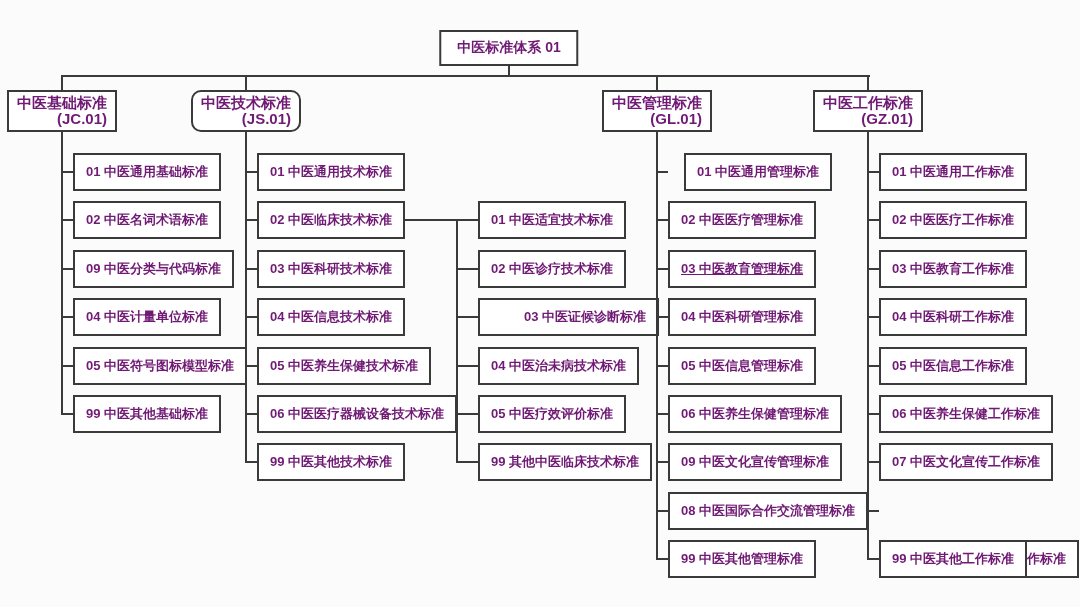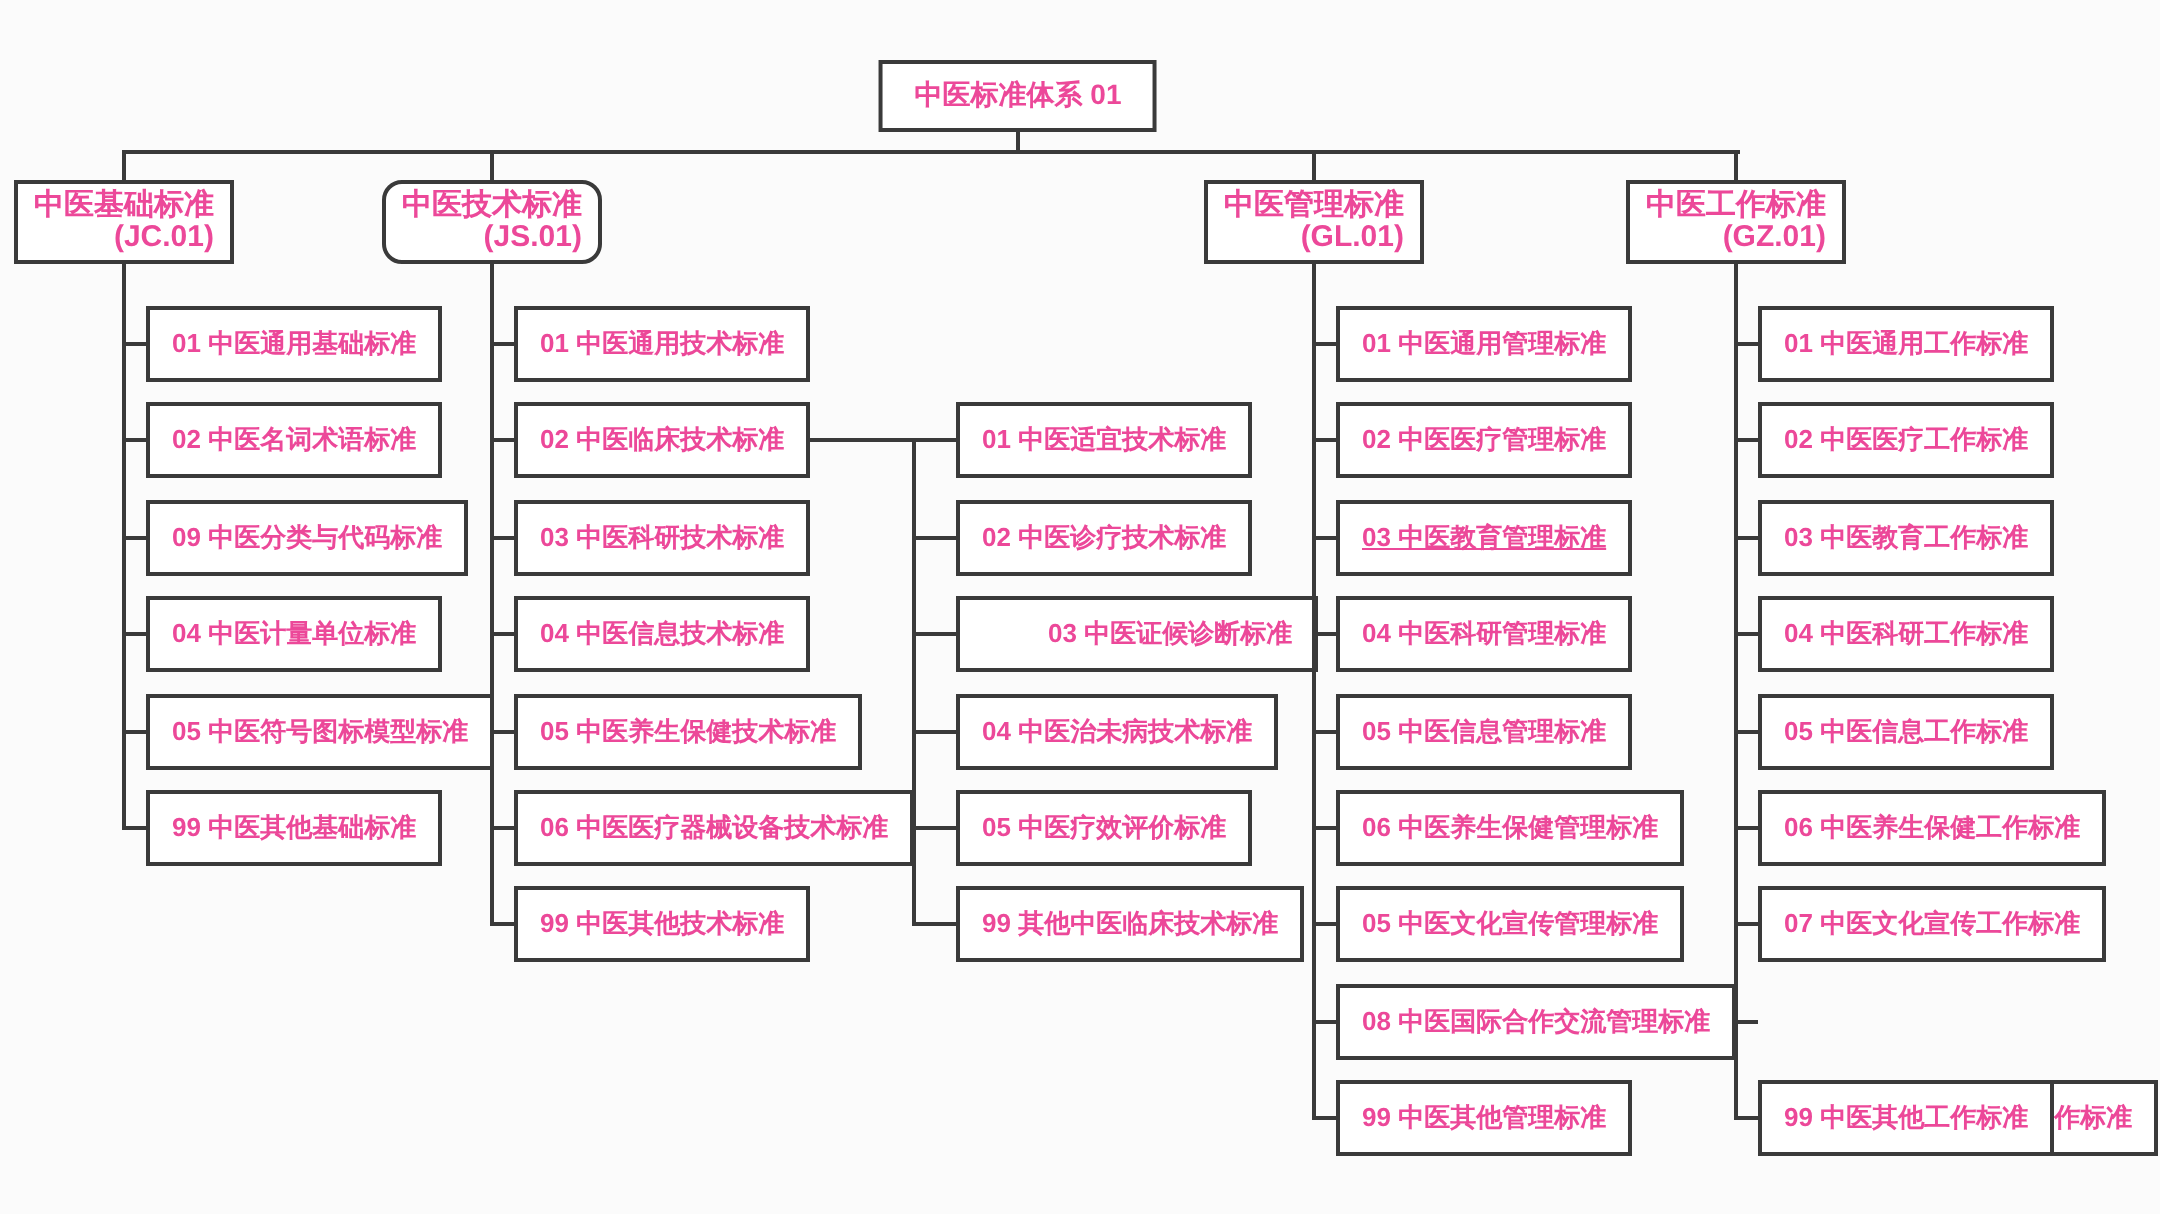--- a/index.html
+++ b/index.html
@@ -11,21 +11,21 @@
     position:relative;
     width:1080px;
     height:607px;
     background:#fbfbfb;
     overflow:hidden;
   }
   .node{
     position:absolute;
     background:#ffffff;
     border:2px solid #3a3a3a;
-    color:#ec4899;
+    color:#701a75;
     font-weight:bold;
     box-sizing:border-box;
     white-space:nowrap;
   }
   .root{
     left:509px;
     top:30px;
     height:36px;
     transform:translateX(-50%);
     display:flex;
@@ -114,33 +114,33 @@
       <div class="node leaf" style="left: 478px; top: 414px;">05 中医疗效评价标准</div>
       <div class="line" style="left: 456px; top: 461.4px; width: 22px; height: 2px;"></div>
       <div class="node leaf" style="left: 478px; top: 462.4px;">99 其他中医临床技术标准</div>
       <div class="line" style="left: 656px; top: 75px; width: 2px; height: 15px;"></div>
       <div class="node header" style="left: 657px; top: 90px;">
         <div>中医管理标准</div>
         <div>(GL.01)</div>
       </div>
       <div class="line" style="left: 656px; top: 131px; width: 2px; height: 429.2px;"></div>
       <div class="line" style="left: 656px; top: 171px; width: 12px; height: 2px;"></div>
-      <div class="node leaf" style="left: 668px; top: 172px;">01 中医通用管理标准</div>
+      <div class="node leaf" style="left: 684px; top: 172px;">01 中医通用管理标准</div>
       <div class="line" style="left: 656px; top: 219.4px; width: 12px; height: 2px;"></div>
       <div class="node leaf" style="left: 668px; top: 220.4px;">02 中医医疗管理标准</div>
       <div class="line" style="left: 656px; top: 267.8px; width: 12px; height: 2px;"></div>
       <div class="node leaf" style="left: 668px; top: 268.8px; text-decoration: underline;">03 中医教育管理标准</div>
       <div class="line" style="left: 656px; top: 316.2px; width: 12px; height: 2px;"></div>
       <div class="node leaf" style="left: 668px; top: 317.2px;">04 中医科研管理标准</div>
       <div class="line" style="left: 656px; top: 364.6px; width: 12px; height: 2px;"></div>
       <div class="node leaf" style="left: 668px; top: 365.6px;">05 中医信息管理标准</div>
       <div class="line" style="left: 656px; top: 413px; width: 12px; height: 2px;"></div>
       <div class="node leaf" style="left: 668px; top: 414px;">06 中医养生保健管理标准</div>
       <div class="line" style="left: 656px; top: 461.4px; width: 12px; height: 2px;"></div>
-      <div class="node leaf" style="left: 668px; top: 462.4px;">05 中医文化宣传管理标准</div>
+      <div class="node leaf" style="left: 668px; top: 462.4px;">09 中医文化宣传管理标准</div>
       <div class="line" style="left: 656px; top: 509.8px; width: 12px; height: 2px;"></div>
       <div class="node leaf" style="left: 668px; top: 510.8px;">08 中医国际合作交流管理标准</div>
       <div class="line" style="left: 656px; top: 558.2px; width: 12px; height: 2px;"></div>
       <div class="node leaf" style="left: 668px; top: 559.2px;">99 中医其他管理标准</div>
       <div class="line" style="left: 867px; top: 75px; width: 2px; height: 15px;"></div>
       <div class="node header" style="left: 868px; top: 90px;">
         <div>中医工作标准</div>
         <div>(GZ.01)</div>
       </div>
       <div class="line" style="left: 867px; top: 131px; width: 2px; height: 429.2px;"></div>

